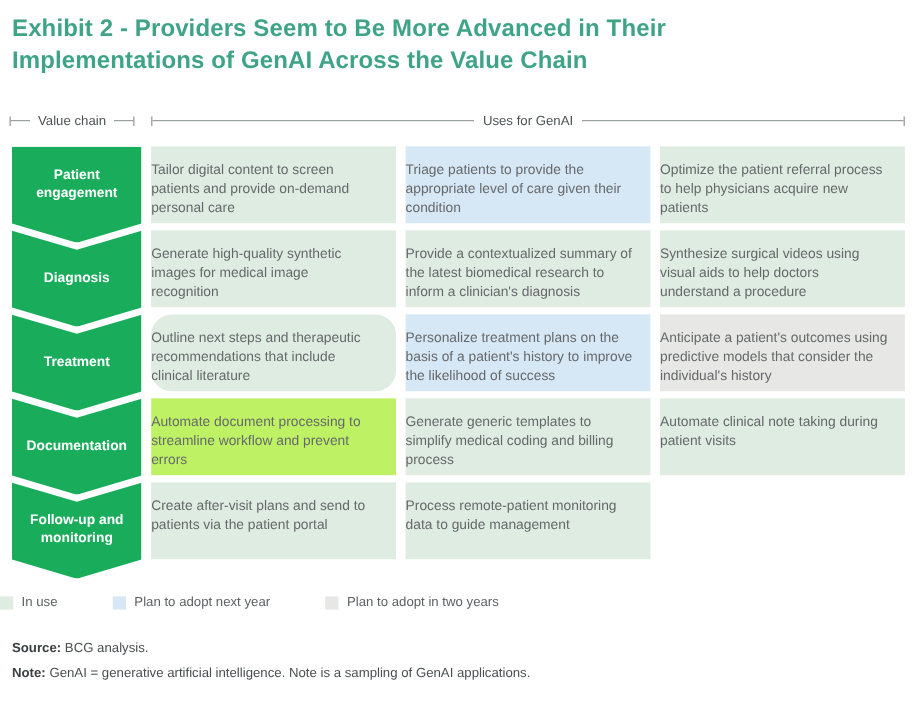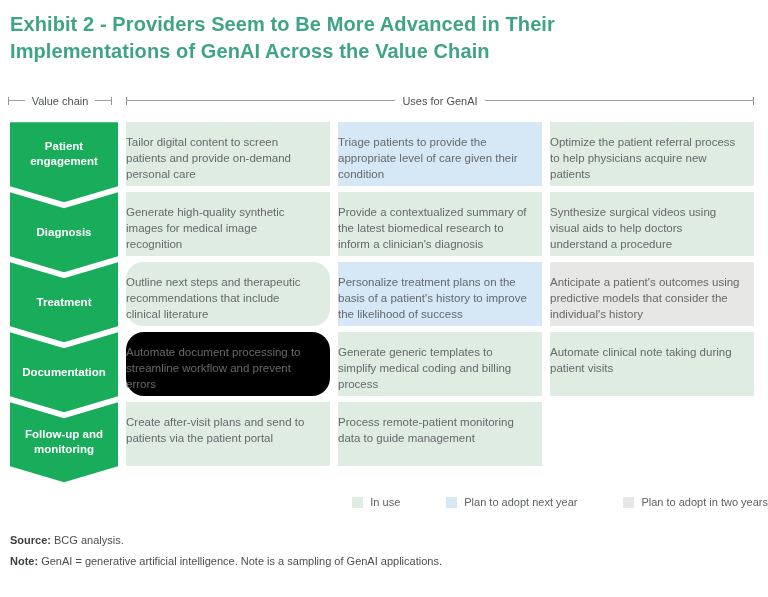--- a/index.html
+++ b/index.html
@@ -75,21 +75,21 @@
     padding: 13px 14px 8px 0;
     font-size: 11.5px;
     line-height: 1.38;
     color: #66696b;
   }
   .cell.empty { background: transparent; }
 
   
   .legend {
     display: flex;
-    justify-content: flex-end;
+    justify-content: flex-start;
     align-items: center;
     gap: 46px;
     margin-top: 30px;
   }
   .legend-item { display: flex; align-items: center; }
   .legend-swatch { width: 11px; height: 11px; margin-right: 7px; flex: 0 0 11px; }
   .legend-label { font-size: 11px; color: #5d6163; }
 
   
   .footer { margin: 22px 14px 0 10px; }
@@ -139,21 +139,21 @@
     <div class="stage-slot">
       <div class="chev">Treatment</div>
     </div>
     <div class="cell" style="background-color: rgb(222, 236, 225); border-radius: 17px;">Outline next steps and therapeutic recommendations that include clinical literature</div>
     <div class="cell" style="background-color: rgb(214, 231, 245);">Personalize treatment plans on the basis of a patient's history to improve the likelihood of success</div>
     <div class="cell" style="background-color: rgb(231, 231, 229);">Anticipate a patient's outcomes using predictive models that consider the individual's history</div>
 
     <div class="stage-slot">
       <div class="chev">Documentation</div>
     </div>
-    <div class="cell" style="background-color: #000000; border-radius: 18px;">Automate document processing to streamline workflow and prevent errors</div>
+    <div class="cell" style="background-color: #bef264;">Automate document processing to streamline workflow and prevent errors</div>
     <div class="cell" style="background-color: rgb(222, 236, 225);">Generate generic templates to simplify medical coding and billing process</div>
     <div class="cell" style="background-color: rgb(222, 236, 225);">Automate clinical note taking during patient visits</div>
 
     <div class="stage-slot">
       <div class="chev">Follow-up and monitoring</div>
     </div>
     <div class="cell" style="background-color: rgb(222, 236, 225);">Create after-visit plans and send to patients via the patient portal</div>
     <div class="cell" style="background-color: rgb(222, 236, 225);">Process remote-patient monitoring data to guide management</div>
     <div class="cell empty"></div>
 

